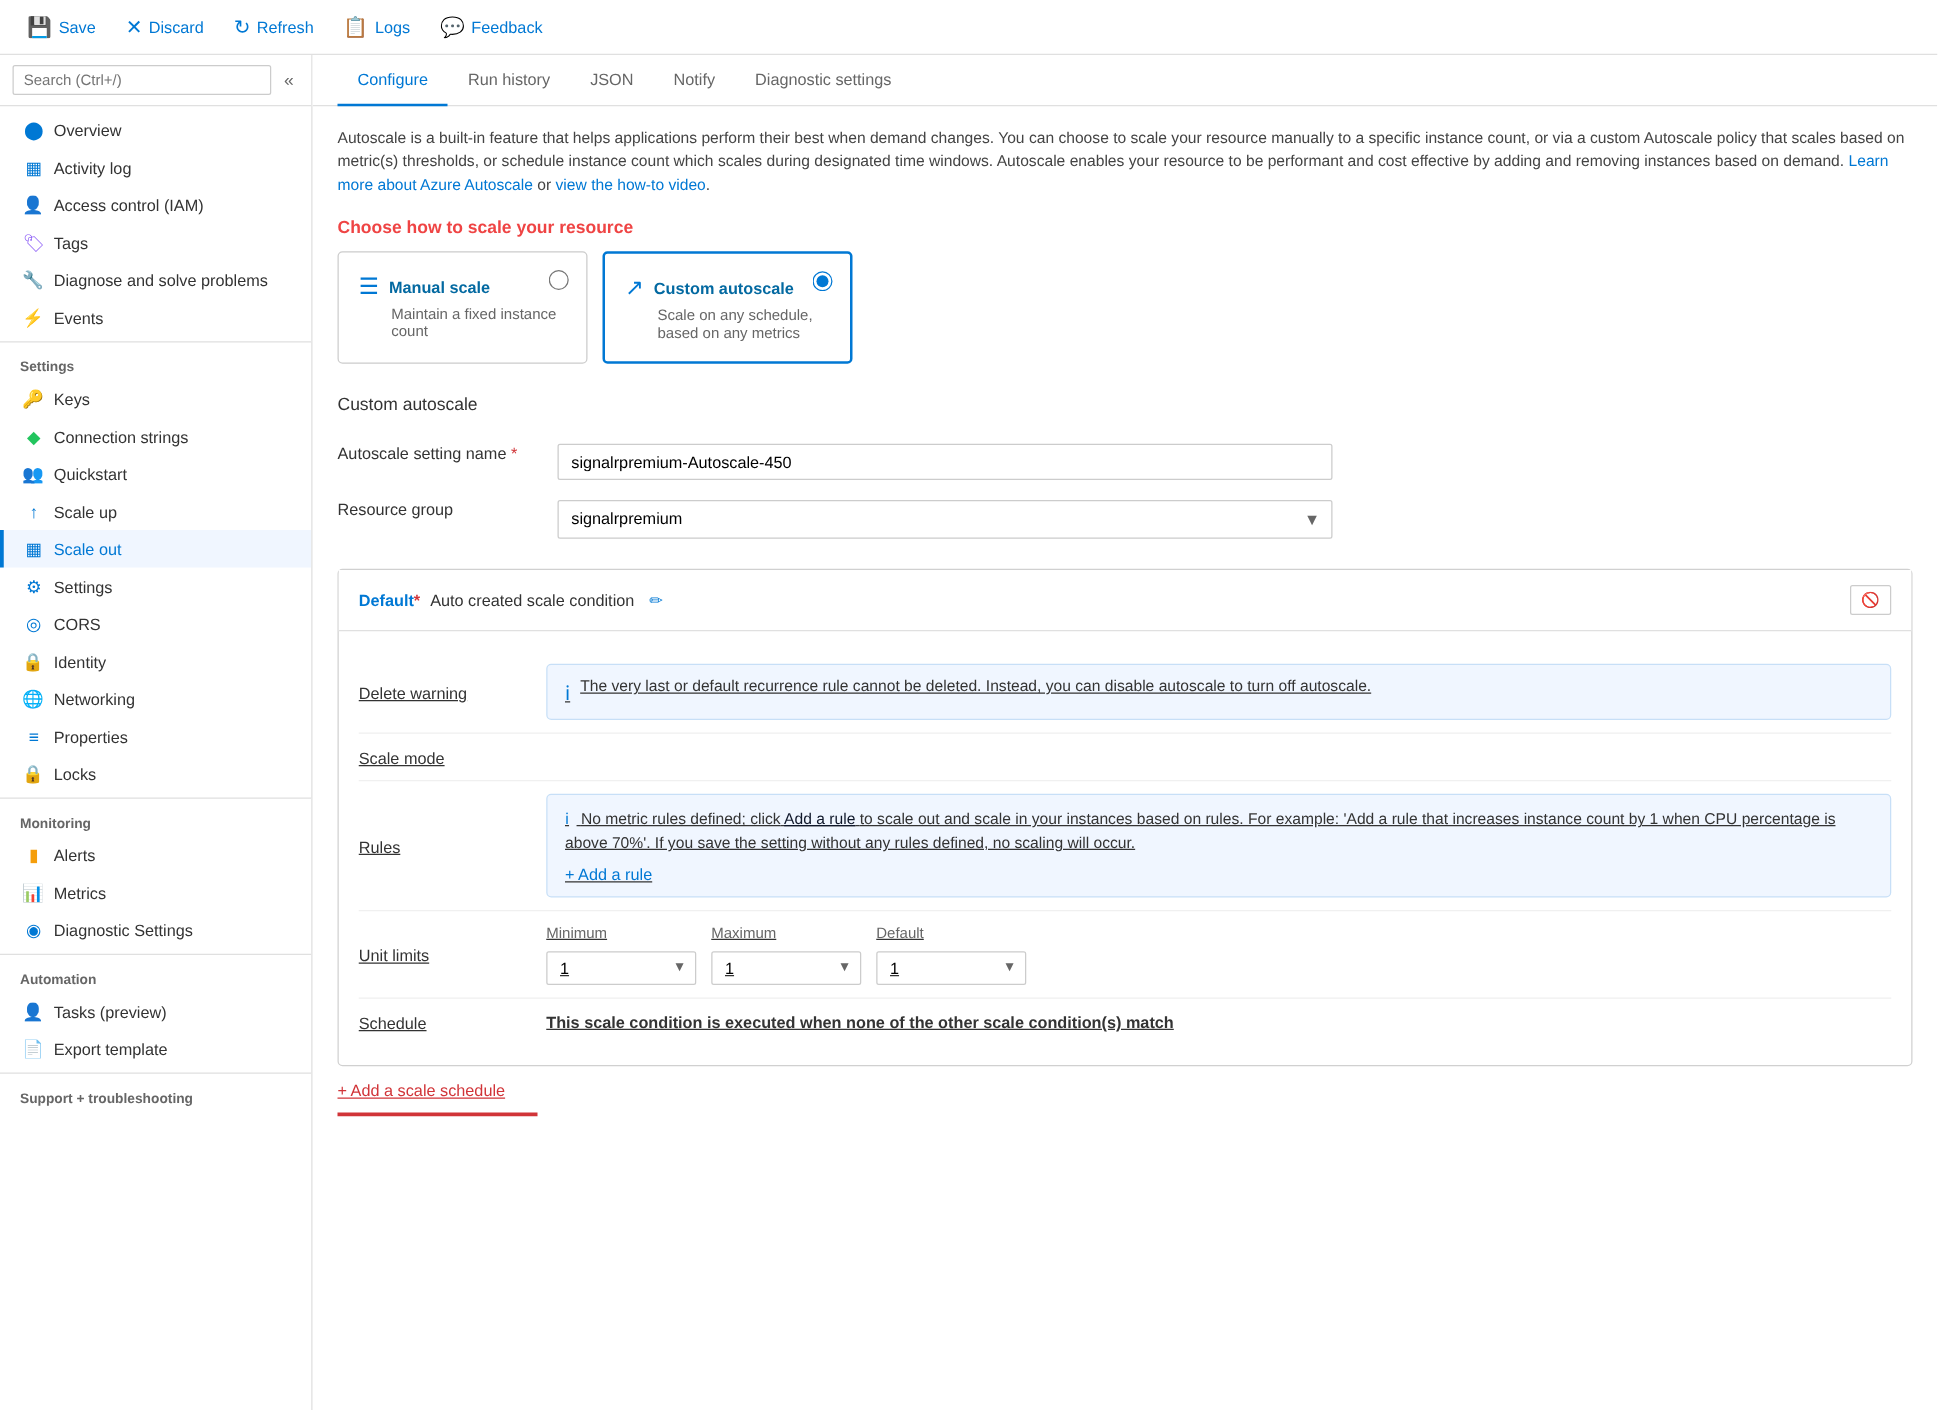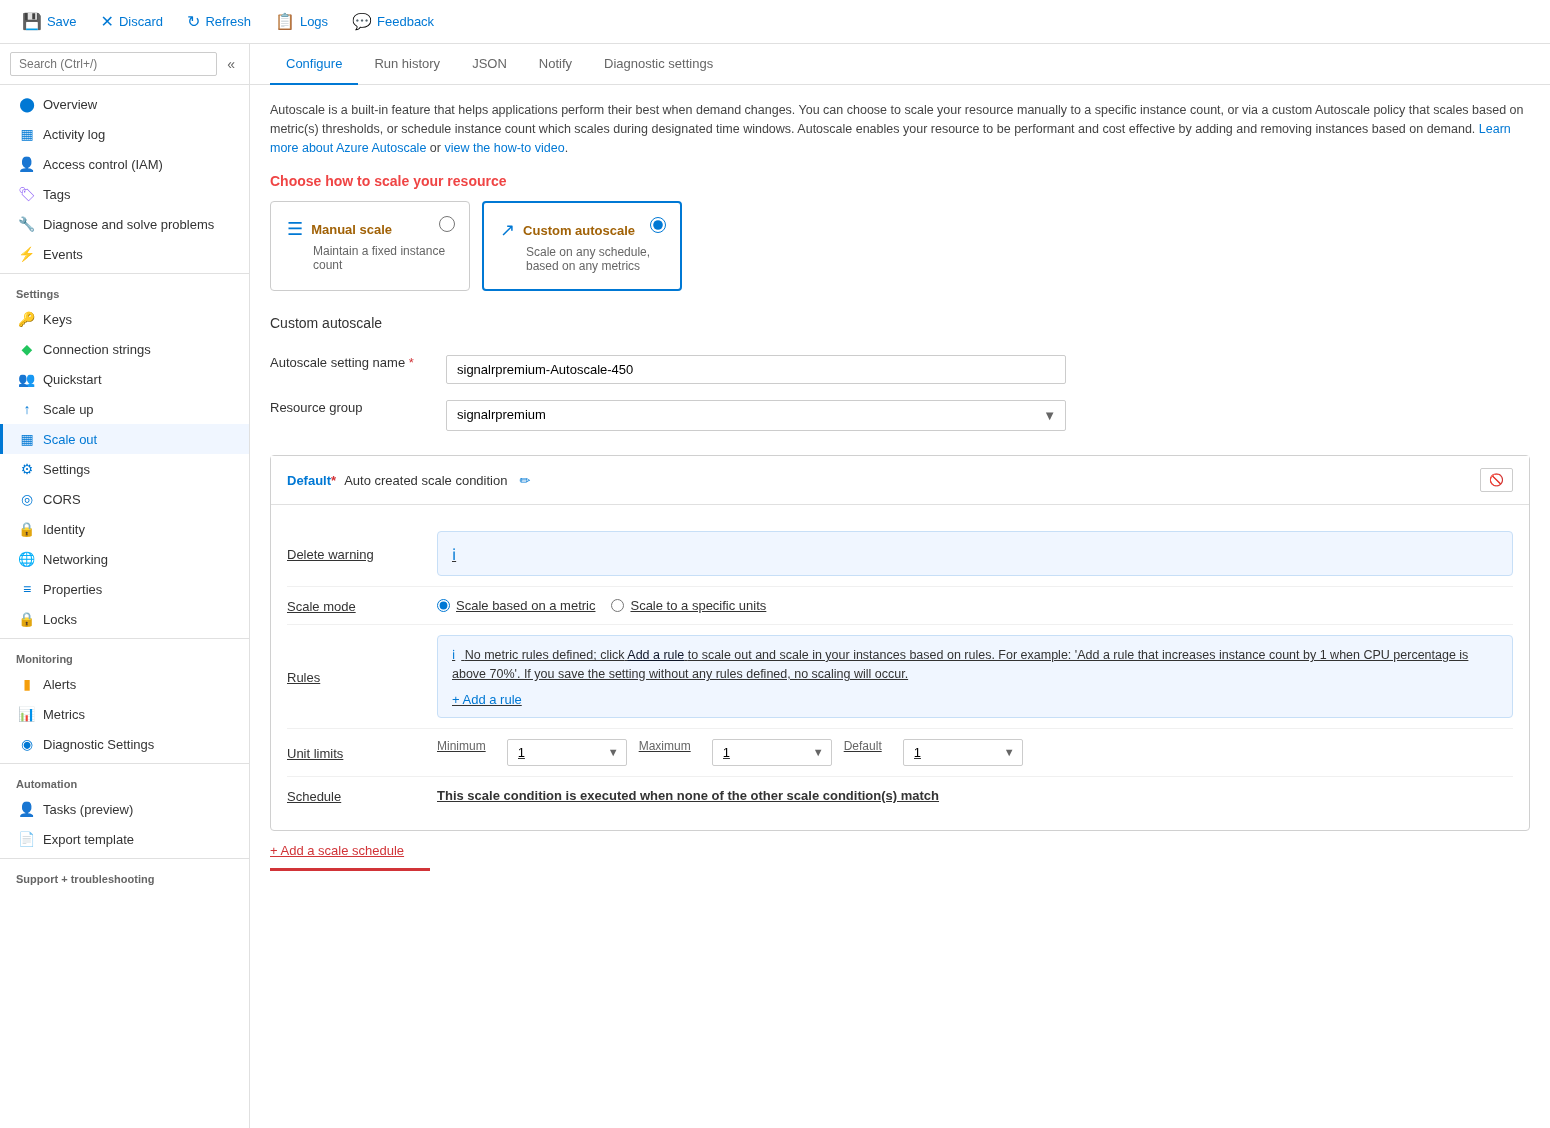--- a/index.html
+++ b/index.html
@@ -81,21 +81,21 @@
     .scale-cards { display: flex; gap: 12px; margin-bottom: 24px; }
     .scale-card {
       border: 1px solid #ccc; border-radius: 4px; padding: 16px;
       width: 200px; cursor: pointer; position: relative;
       display: flex; flex-direction: column; gap: 4px;
     }
     .scale-card.selected { border: 2px solid #0078d4; }
     .scale-card-header { display: flex; align-items: center; gap: 8px; }
     .scale-card-radio { position: absolute; top: 14px; right: 14px; }
     .scale-card-radio input[type="radio"] { width: 16px; height: 16px; accent-color: #0078d4; }
-    .scale-card-title { font-size: 13px; font-weight: 600; color: #a16207; }
+    .scale-card-title { font-size: 13px; font-weight: 600; color: #0369a1; }
     .scale-card-desc { font-size: 12px; color: #666; padding-left: 26px; }
     .card-icon { font-size: 18px; }
     .form-row {
       display: flex; padding: 8px 0;
       gap: 16px;
     }
     .form-label { width: 160px; flex-shrink: 0; font-size: 13px; color: #333; }
     .form-label .required { color: #d13438; }
     .form-input {
       flex: 1; border: 1px solid #ccc; border-radius: 2px;
@@ -143,21 +143,21 @@
     .rules-box {
       background: #f0f6ff; border: 1px solid #c7dff7;
       border-radius: 4px; padding: 10px 14px; flex: 1;
     }
     .rules-text { font-size: 12.5px; color: #333; line-height: 1.5; }
     .rules-text a { color: #0f172a; text-decoration: underline; cursor: pointer; }
     .add-rule-link { color: #0078d4; font-size: 13px; cursor: pointer; text-decoration: none; display: flex; align-items: center; gap: 4px; margin-top: 8px; }
 
     
     .unit-limits { display: flex; gap: 12px; flex: 1; }
-    .unit-limit-group { display: flex; flex-direction: row; gap: 21px; }
+    .unit-limit-group { display: flex; flex-direction: column; gap: 8px; }
     .unit-limit-label { font-size: 12px; color: #666; }
     .unit-limit-select-wrap { position: relative; display: flex; align-items: center; }
     .unit-limit-select {
       border: 1px solid #ccc; border-radius: 2px;
       padding: 5px 28px 5px 10px; font-size: 13px;
       appearance: none; background: #fff; cursor: pointer;
       min-width: 120px;
     }
     .unit-select-arrow { position: absolute; right: 8px; color: #666; pointer-events: none; font-size: 11px; }
 
@@ -415,35 +415,26 @@
             <span>🚫</span>
           </button>
         </div>
 
         <div class="condition-body">
 
           <div class="condition-row">
             <span class="condition-label">Delete warning</span>
             <div class="info-box">
               <span class="info-icon">ℹ</span>
+              <span>The very last or default recurrence rule cannot be deleted. Instead, you can disable autoscale to turn off autoscale.</span>
             </div>
           </div>
 
           <div class="condition-row">
             <span class="condition-label">Scale mode</span>
-            <div class="radio-group">
-              <label class="radio-option">
-                <input type="radio" name="scale-mode" checked="" style="">
-                <span>Scale based on a metric</span>
-              </label>
-              <label class="radio-option">
-                <input type="radio" name="scale-mode" style="">
-                <span>Scale to a specific units</span>
-              </label>
-            </div>
           </div>
 
           <div class="condition-row">
             <span class="condition-label">Rules</span>
             <div class="rules-box">
               <div class="rules-text">
                 <span style="color:#0078d4; margin-right:6px;">ℹ</span>
                 <span>No metric rules defined; click</span>
                 <a href="#">Add a rule</a>
                 <span>to scale out and scale in your instances based on rules. For example: 'Add a rule that increases instance count by 1 when CPU percentage is above 70%'. If you save the setting without any rules defined, no scaling will occur.</span>

